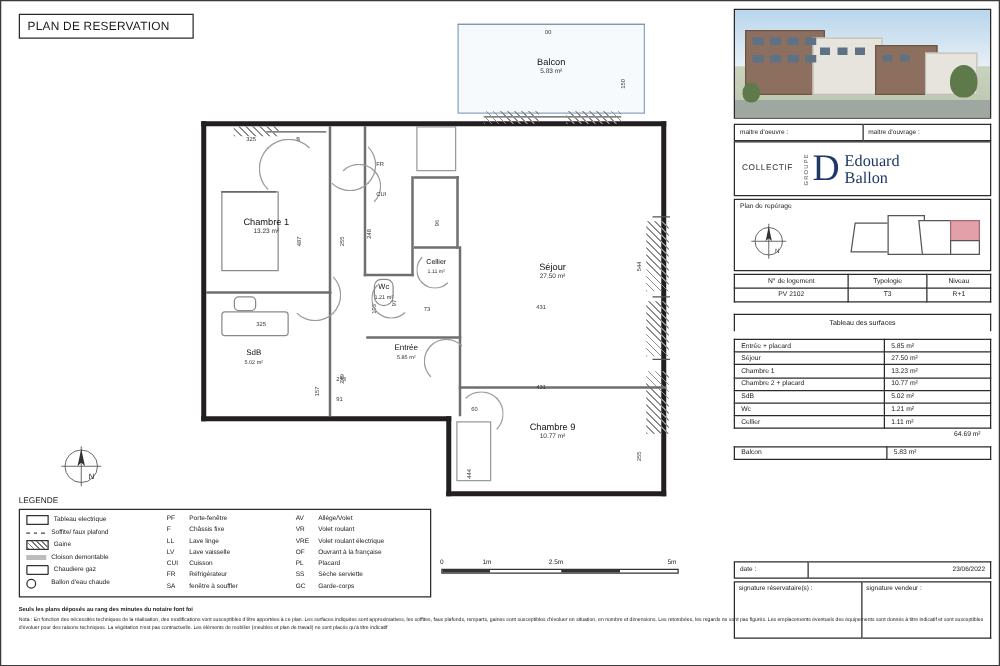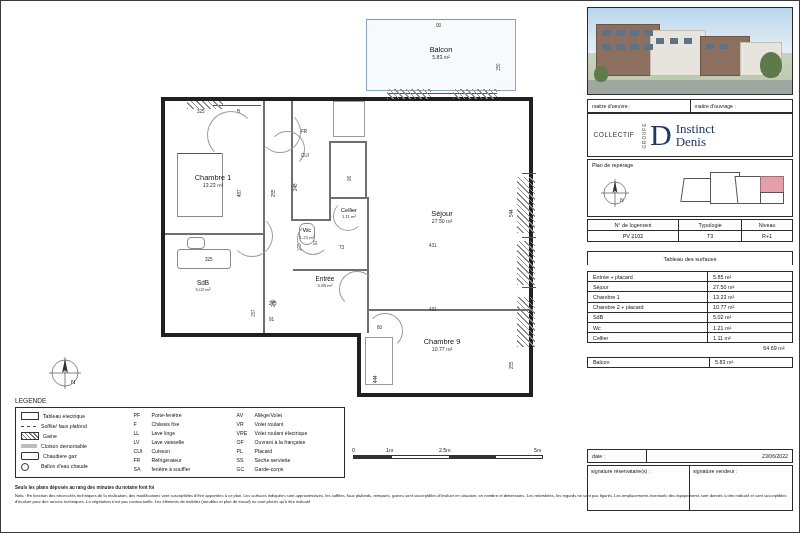--- a/index.html
+++ b/index.html
@@ -245,20 +245,23 @@
   }
   .signbox > div { border:1px solid #2b2b2b; box-sizing:border-box; padding:2px 3px; }
   .signbox .c1 { width:103px; }
   .signbox .c2 { width:103px; border-left:none; }
 </style>
 </head>
 <body>
 
 <div id="sheet">
 
+  <div class="title-box">
+    <span>PLAN DE RESERVATION</span>
+  </div>
 
   <div class="plan">
 
     <div class="balcony" style="left:365px; top:18px; width:150px; height:72px;"></div>
     <div class="room-label" style="left:380px; top:44px; width:120px;">
       <div class="nm">Balcon</div>
       <div class="ar">5.83 m²</div>
     </div>
     <div class="dim" style="left:435px; top:22px;">00</div>
     <div class="dim v" style="left:495px; top:70px;">150</div>
@@ -528,22 +531,22 @@
       <div>maitre d'ouvrage :</div>
     </div>
 
     <div class="logo">
       <div class="collectif">COLLECTIF</div>
       <div style="width:10px;height:44px;display:flex;align-items:center;justify-content:center;">
         <span class="grp">GROUPE</span>
       </div>
       <div class="d-letter">D</div>
       <div class="brand">
-        <span class="b1">Instinct</span>
-        <span class="b2">Denis</span>
+        <span class="b1">Edouard</span>
+        <span class="b2">Ballon</span>
       </div>
     </div>
 
     <div class="repbox">
       <div class="hdr">Plan de repérage</div>
       <div style="position:absolute;left:10px;top:16px;width:34px;height:34px;">
         <svg width="34" height="34" viewBox="0 0 34 34">
           <circle cx="17" cy="17" r="11" fill="none" stroke="#555" stroke-width="0.7"></circle>
           <line x1="17" y1="3" x2="17" y2="31" stroke="#555" stroke-width="0.7"></line>
           <line x1="3" y1="17" x2="31" y2="17" stroke="#555" stroke-width="0.7"></line>

